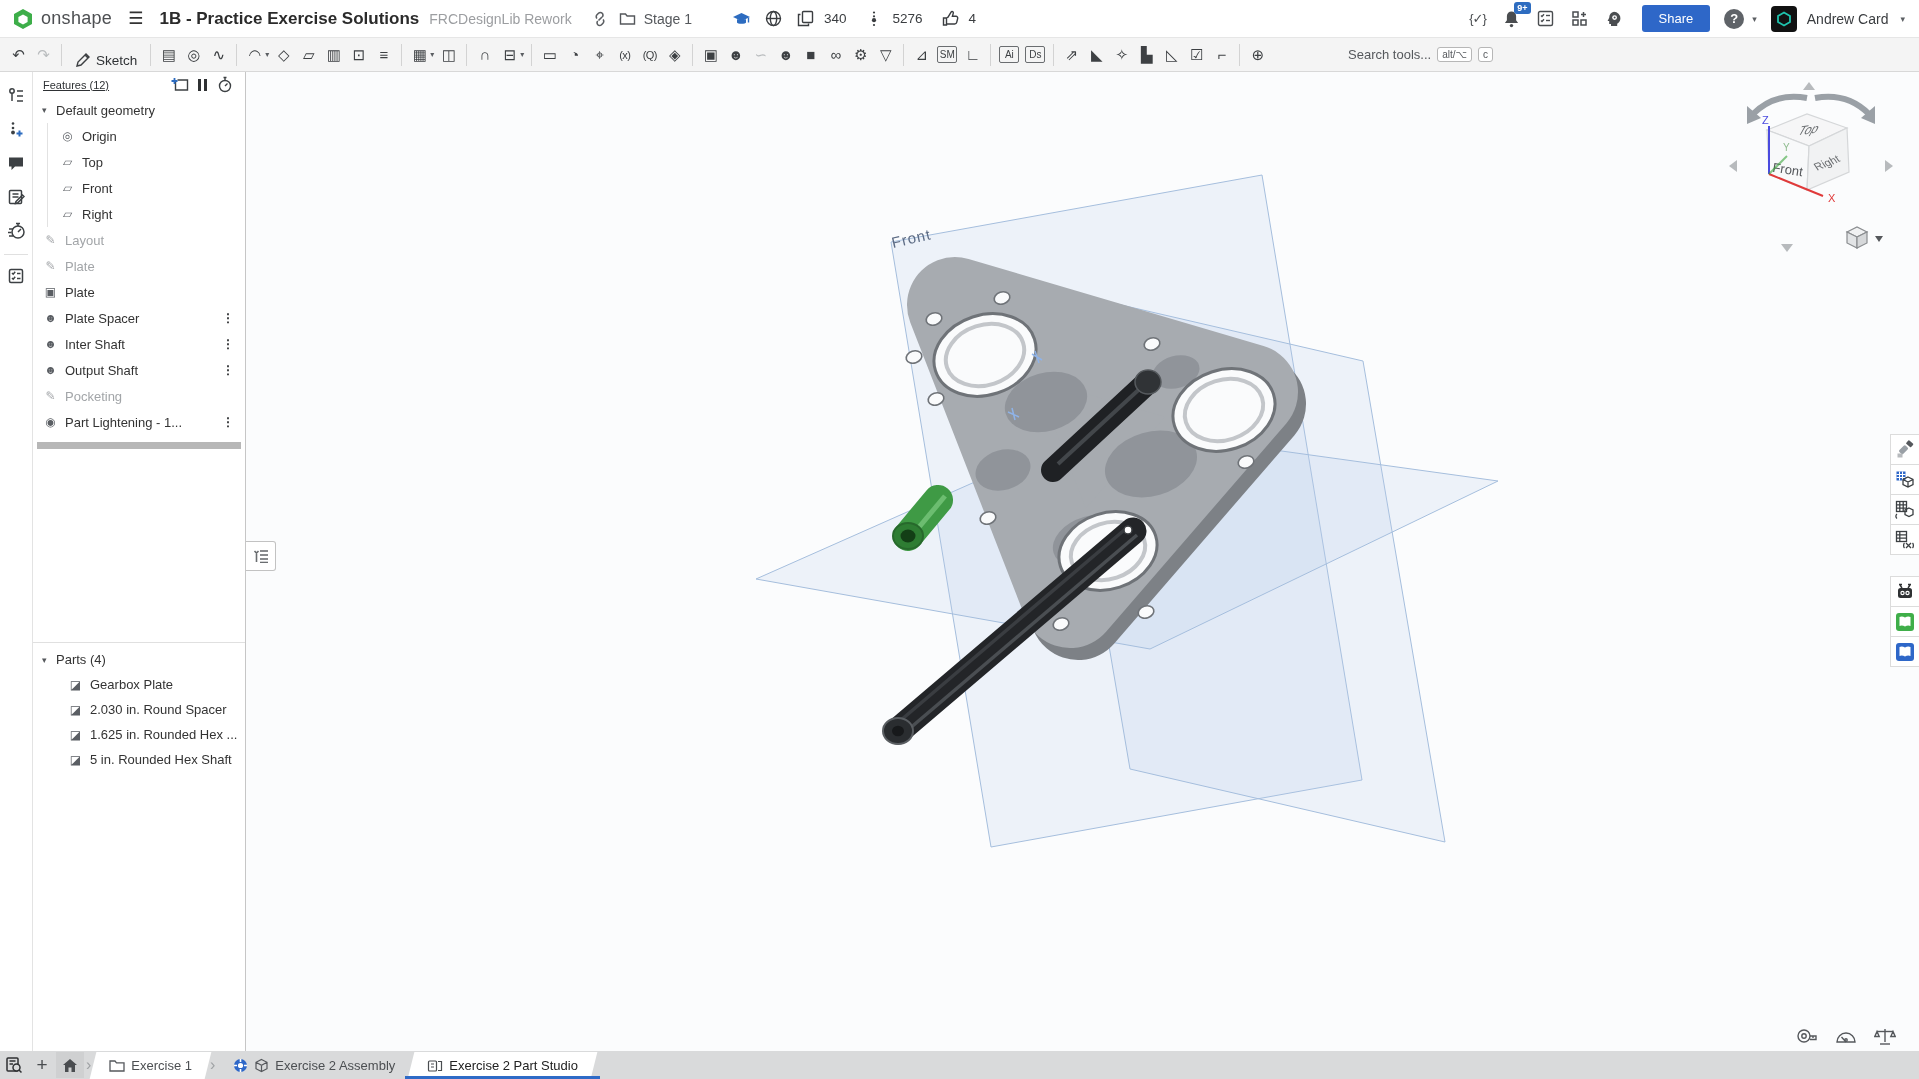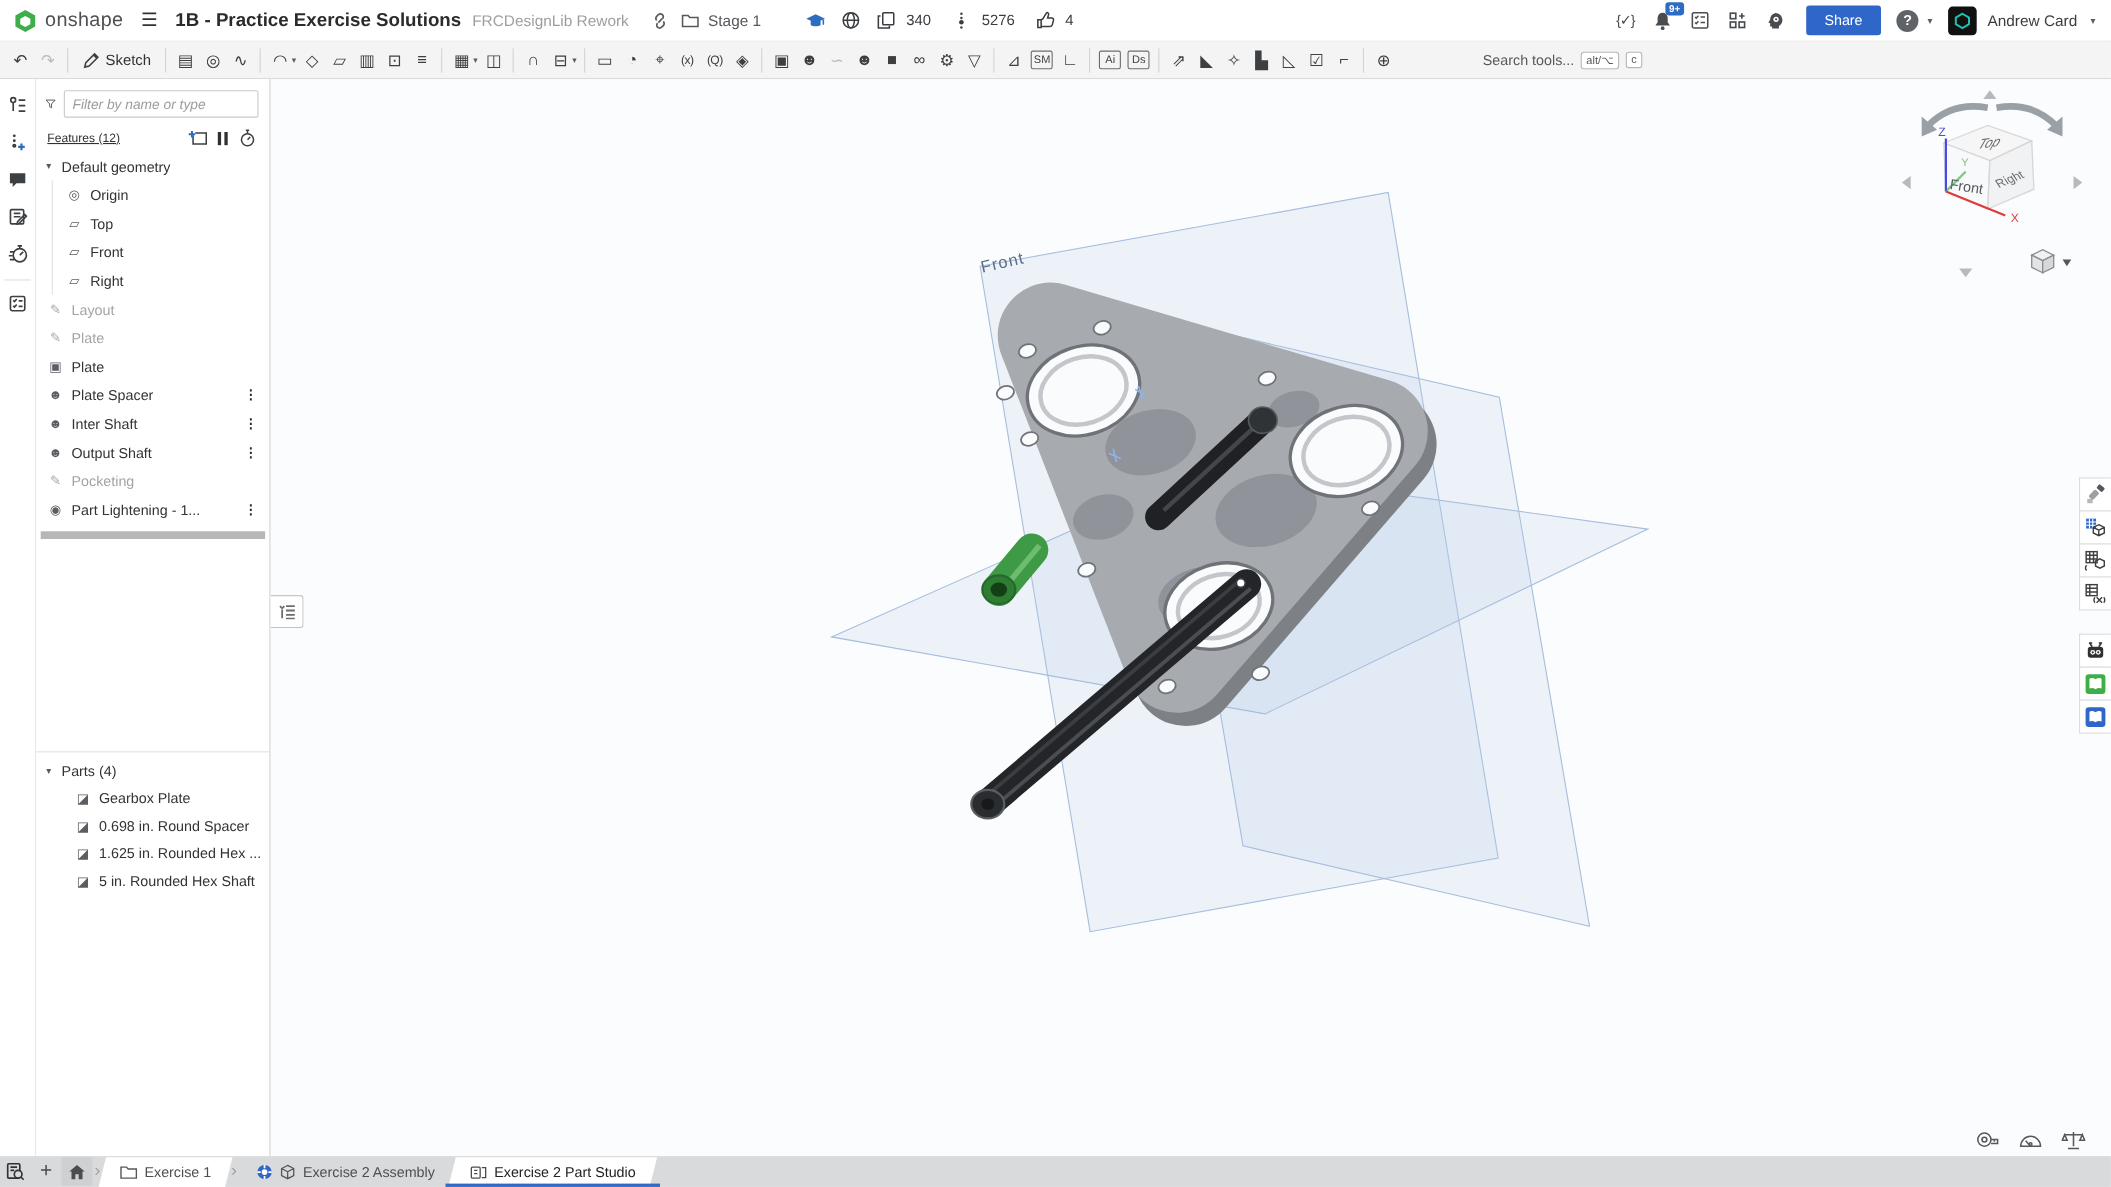--- a/index.html
+++ b/index.html
@@ -36,21 +36,21 @@
   
   .toolbar { position:absolute; top:38px; left:0; right:0; height:34px; background:#f4f4f4;
              border-bottom:1px solid #d8d8d8; display:flex; align-items:center; padding:0 6px; }
   .tbi { min-width:25px; height:26px; display:flex; align-items:center; justify-content:center;
          font-size:15px; color:#3d4043; cursor:pointer; padding:0 1px; }
   .tbi.dis { color:#b9bcbe; }
   .tbi.txt { font-size:11px; letter-spacing:-.5px; }
   .tbi.boxed { border:1px solid #6a6d70; border-radius:2px; font-size:10px; min-width:20px; height:17px; margin:0 3px; }
   .tsep { width:1px; height:22px; background:#d3d3d3; margin:0 5px; }
   .tcaret { font-size:8px; color:#5b5e62; margin-left:-2px; margin-right:2px; cursor:pointer; }
-  .sketch-btn { display:flex; align-items:center; gap:5px; padding:0 8px; height:26px; cursor:pointer; }
+  .sketch-btn { display:flex; align-items:flex-end; gap:5px; padding:0 8px; height:26px; cursor:pointer; }
   .sketch-btn .lbl { font-size:13.5px; color:#2f3235; }
   .search-tools { margin-left:auto; margin-right:420px; display:flex; align-items:center; gap:6px; cursor:pointer; }
   .search-lbl { font-size:13px; color:#55585c; }
   .kbd { font-size:10px; color:#55585c; border:1px solid #b7b7b7; background:#fff; border-radius:3px;
          padding:1px 4px; }
 
   
   .leftdock { position:absolute; top:72px; bottom:28px; left:0; width:33px; background:#fff;
               border-right:1px solid #e3e3e3; display:flex; flex-direction:column; align-items:center; padding-top:8px; }
   .ld-ic { width:26px; height:30px; display:flex; align-items:center; justify-content:center; cursor:pointer; margin-bottom:4px; }
@@ -328,26 +328,20 @@
     <svg width="18" height="18" viewBox="0 0 18 18" fill="none" stroke="#3c4043" stroke-width="1.5">
       <rect x="2.5" y="2.5" width="13" height="13" rx="1.5"></rect>
       <path d="M5 6 l1.2 1.2 2-2.4 M5 11 l1.2 1.2 2-2.4"></path>
       <line x1="10" y1="6.5" x2="13.5" y2="6.5"></line>
         <line x1="10" y1="11.5" x2="13.5" y2="11.5"></line>
     </svg>
   </span>
 </div>
 
 <div class="fpanel">
-  <div class="filter-row">
-    <svg width="17" height="15" viewBox="0 0 17 15" fill="none" stroke="#55585c" stroke-width="1.5">
-      <path d="M1.5 1.5 h14 l-5.5 6 v6 l-3-1.8 V7.5 z"></path>
-    </svg>
-    <input class="filter-input" placeholder="Filter by name or type" style="">
-  </div>
   <div class="fe-header">
     <span class="fe-title">Features (12)</span>
     <span class="fe-hic">
       <svg width="18" height="15" viewBox="0 0 18 15" fill="none" stroke="#3c4043" stroke-width="1.4">
         <path d="M6.5 3 h10 v10 h-12 v-8"></path>
           <path d="M3.5 1 v6 M.5 4 h6" stroke="#2d6cc0" stroke-width="1.8"></path>
       </svg>
     </span>
     <span class="fe-hic">
       <span class="pausebars">
@@ -427,21 +421,21 @@
     <div class="row">
       <span class="tw">▾</span>
       <span>Parts (4)</span>
     </div>
     <div class="row part-row">
       <span class="fic">◪</span>
       <span>Gearbox Plate</span>
     </div>
     <div class="row part-row">
       <span class="fic">◪</span>
-      <span>0.698 in. Round Spacer</span>
+      <span>2.030 in. Round Spacer</span>
     </div>
     <div class="row part-row">
       <span class="fic">◪</span>
       <span>1.625 in. Rounded Hex ...</span>
     </div>
     <div class="row part-row">
       <span class="fic">◪</span>
       <span>5 in. Rounded Hex Shaft</span>
     </div>
   </div>

